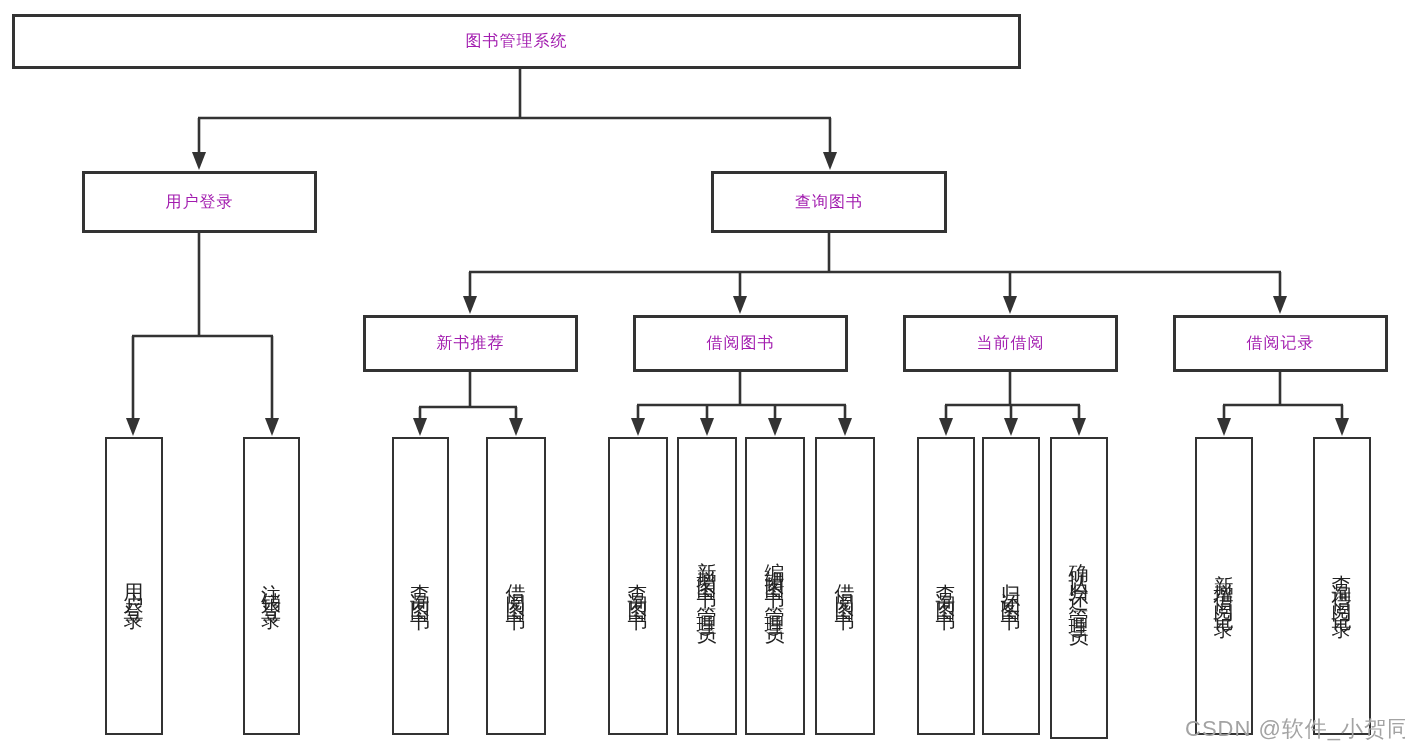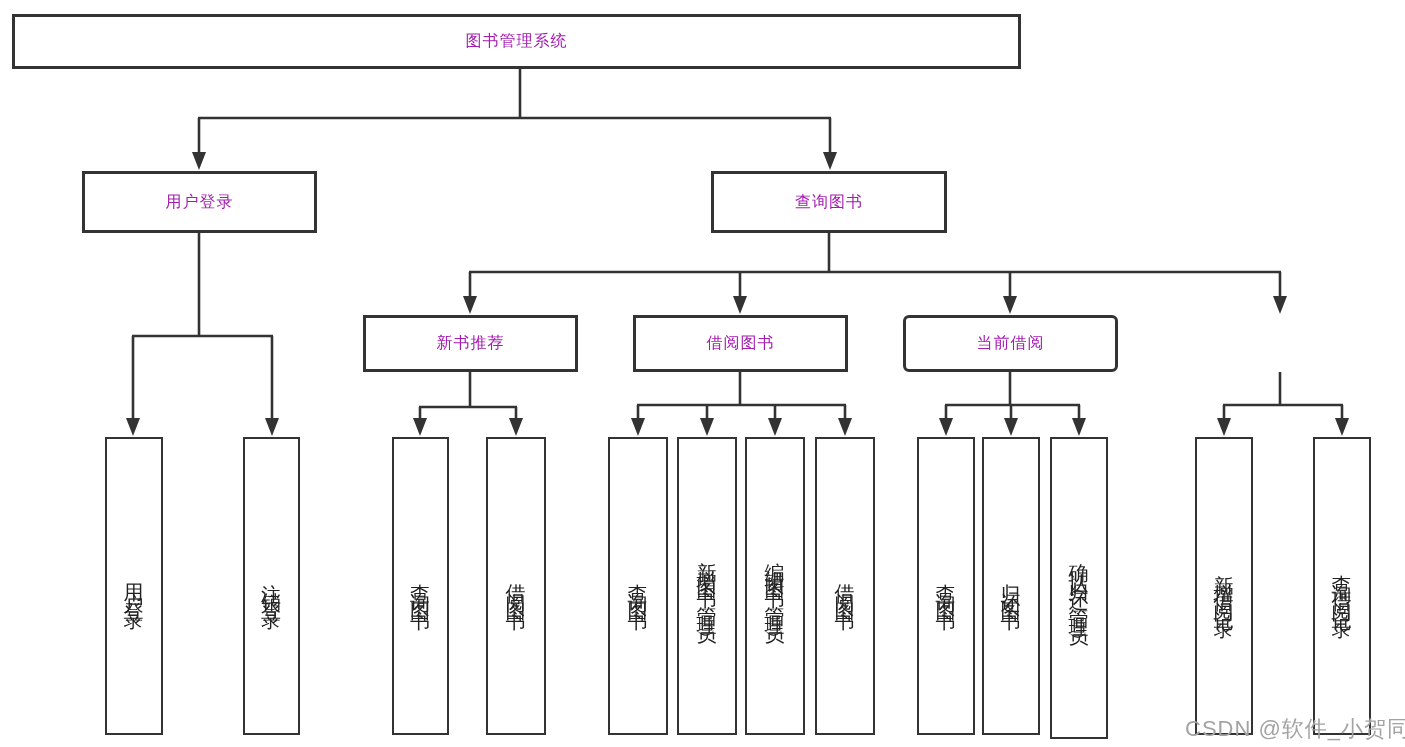--- a/index.html
+++ b/index.html
@@ -139,22 +139,25 @@
   <div class="node" style="left:711px; top:171px; width:236px; height:62px;">
     <span>查询图书</span>
   </div>
 
   <div class="node" style="left:363px; top:315px; width:215px; height:57px;font-family:Liberation Mono, monospace;">
     <span>新书推荐</span>
   </div>
   <div class="node" style="left:633px; top:315px; width:215px; height:57px;">
     <span>借阅图书</span>
   </div>
-  <div class="node" style="left:903px; top:315px; width:215px; height:57px;border-radius:6px;">
+  <div class="node" style="left:903px; top:315px; width:215px; height:57px;">
     <span>当前借阅</span>
+  </div>
+  <div class="node" style="left:1173px; top:315px; width:215px; height:57px;">
+    <span>借阅记录</span>
   </div>
 
   <div class="leaf" style="left:105px; top:437px; width:58px; height:298px;">
     <span class="vtext">用户登录</span>
   </div>
   <div class="leaf" style="left:243px; top:437px; width:57px; height:298px;">
     <span class="vtext">注销登录</span>
   </div>
 
   <div class="leaf" style="left:392px; top:437px; width:57px; height:298px;">

